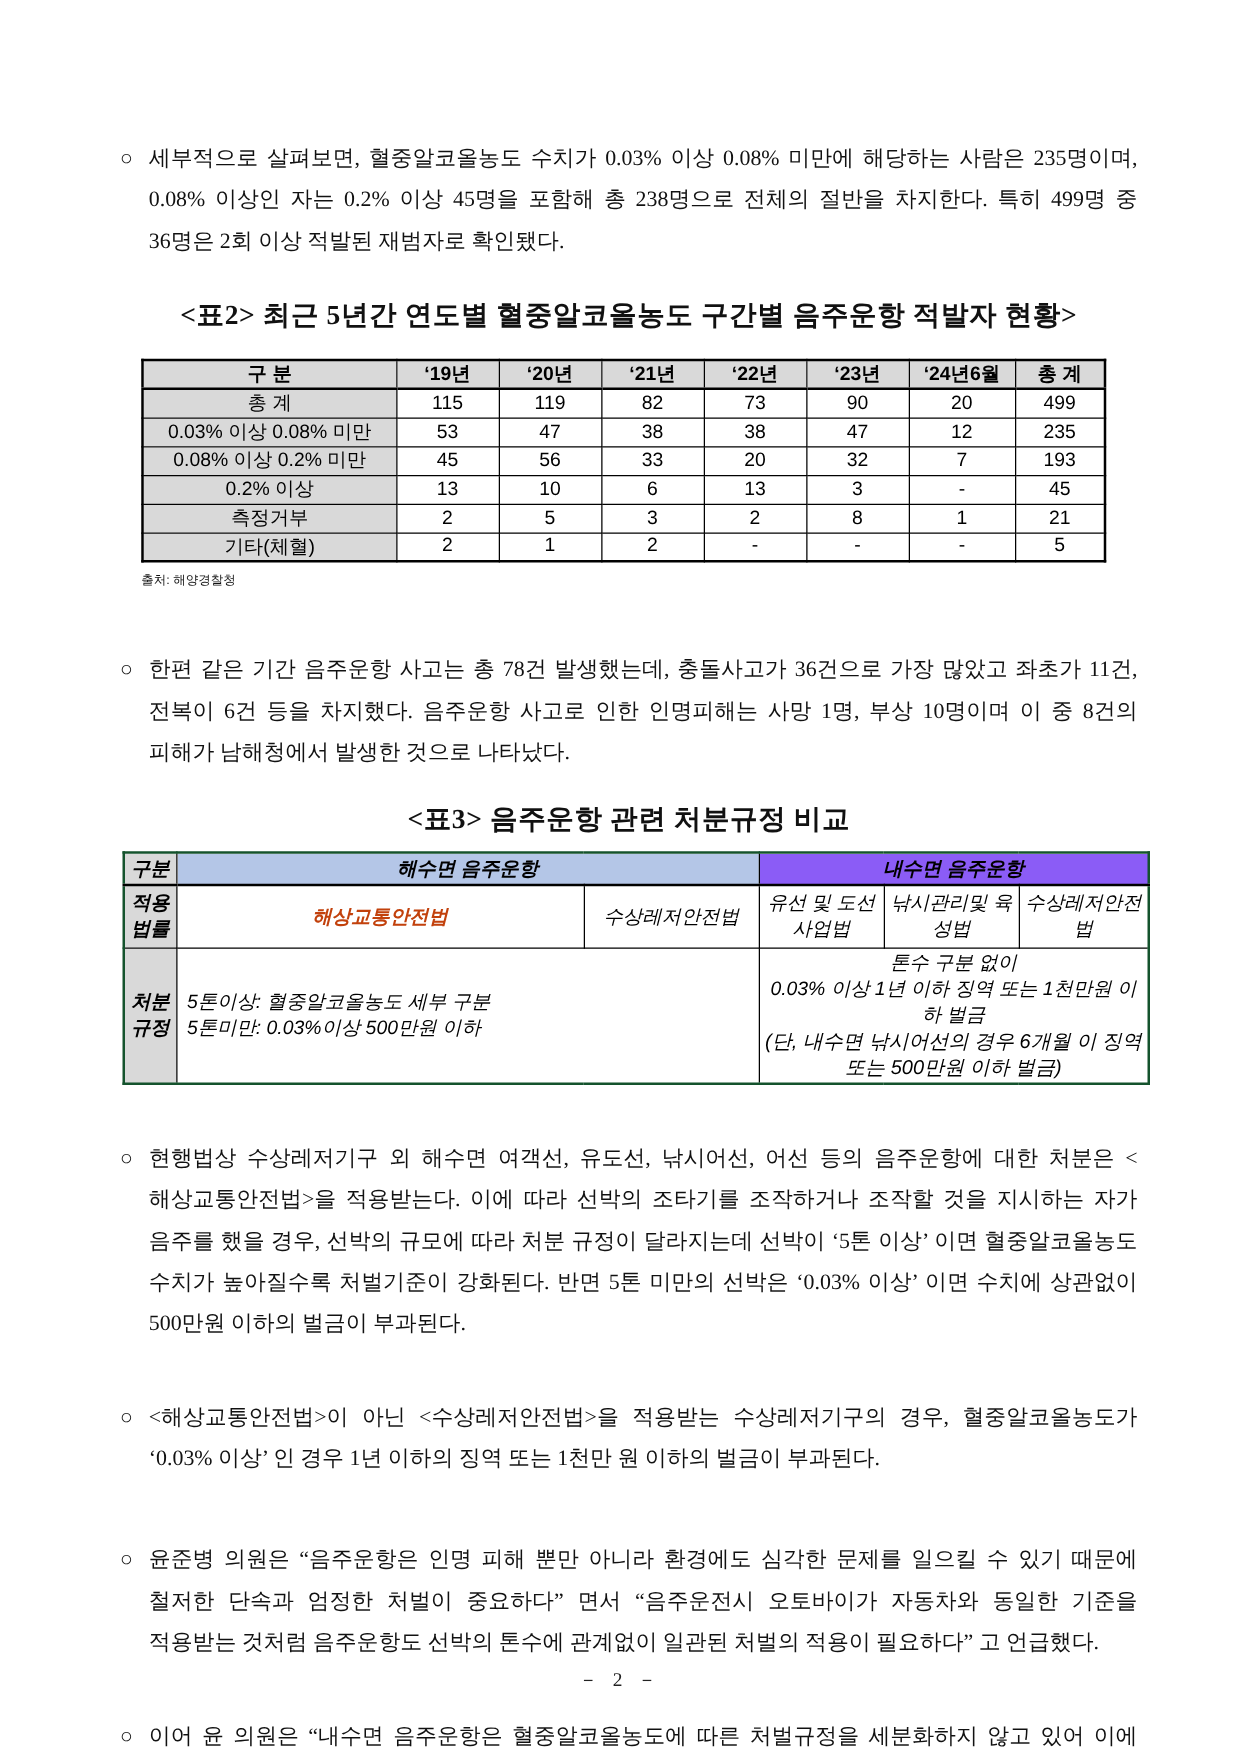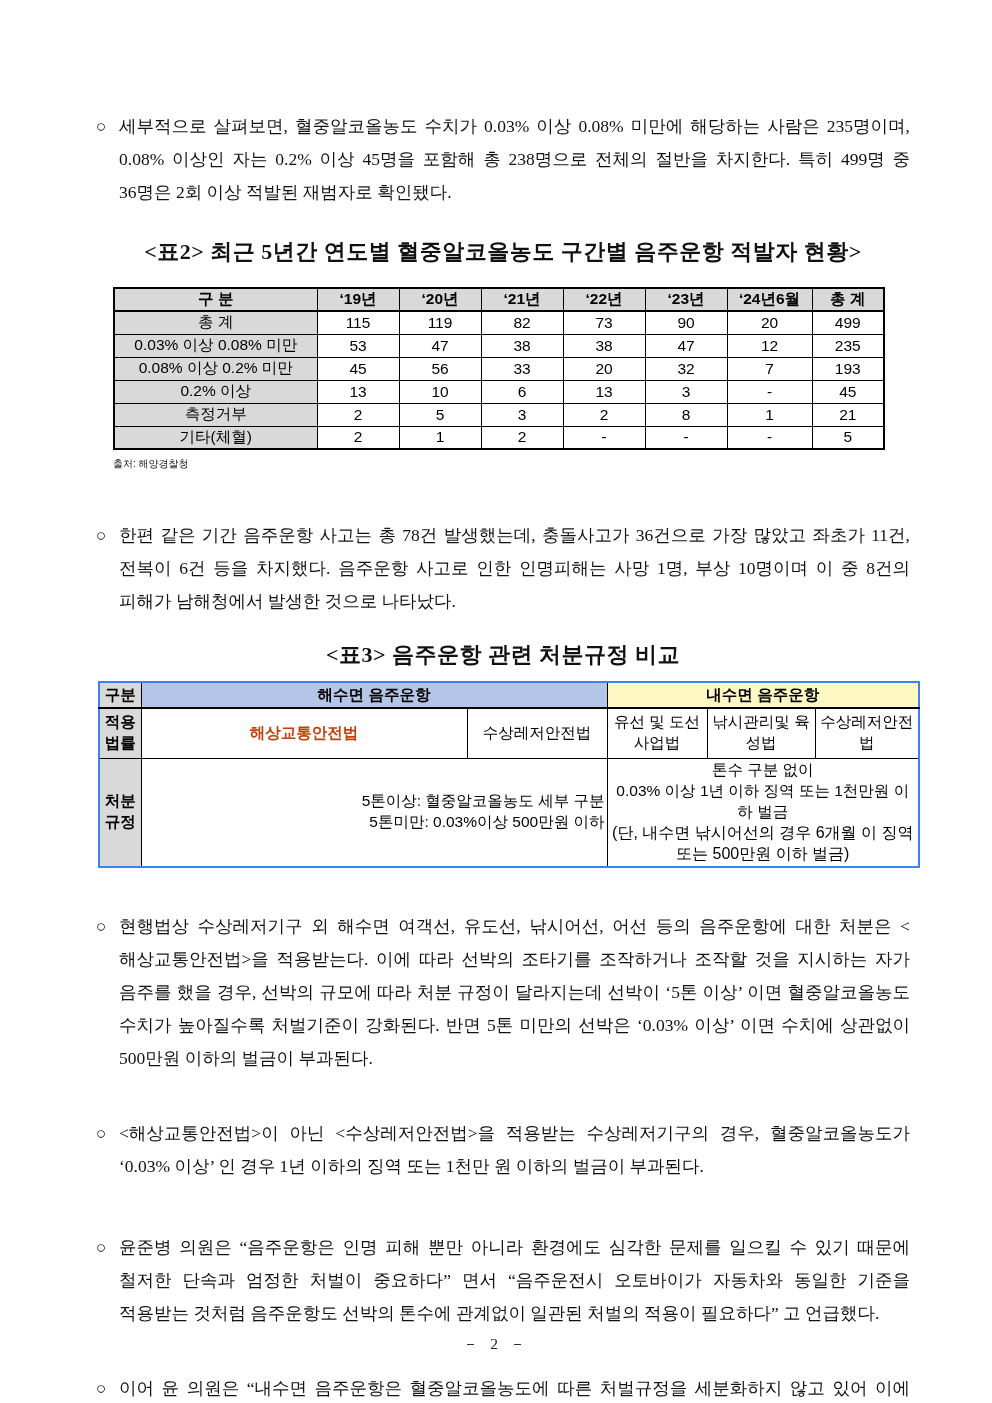--- a/index.html
+++ b/index.html
@@ -54,29 +54,29 @@
   .t2 { width:770px; margin-left:17px; border:2px solid #000; font-size:15.5px; }
   .t2 td { height:23px; padding:0 2px; }
   .t2 .hdr td { background:#d9d9d9; font-weight:bold; border-bottom:2px solid #000; }
   .t2 .rowlabel { background:#d9d9d9; }
   .t2-source {
     font-size:10px; margin-left:17px; margin-top:7px;
     font-family:"Liberation Sans", sans-serif; color:#111;
   }
 
   
-  .t3 { width:820px; margin-left:2px; border:2px solid #3b82f6; font-size:15.5px; }
+  .t3 { width:820px; margin-left:2px; border:2px solid #14532d; font-size:15.5px;font-style:italic; }
   .t3 td { padding:1px 2px; }
   .t3 .hdr td { font-weight:bold; border-bottom:2px solid #000; height:26px; }
   .t3 .lab { background:#d9d9d9; font-weight:bold; }
   .t3 .row-ship td { height:25px; }
   .t3 .row-law td { height:50px; }
   .t3 .law-sea { font-weight:bold; }
   .t3 .row-rule td { height:74px; }
-  .t3 .rule-sea { text-align:right; padding-left:8px;margin-top:41px; }
+  .t3 .rule-sea { text-align:left; padding-left:8px;margin-top:41px; }
   .t3 .rule-small { font-size:16px; }
 
   .page-number {
     position:absolute; left:0; right:0; bottom:48px;
     text-align:center; font-size:15.5px; color:#222;
     font-family:"Liberation Serif", serif;
     letter-spacing:4px;
   }
 
   
@@ -203,21 +203,21 @@
           <col style="width:326px">
           <col style="width:140px">
         <col style="width:100px">
           <col style="width:108px">
           <col style="width:104px">
       </colgroup>
       <tbody>
           <tr class="hdr">
         <td class="lab">구분</td>
         <td colspan="2" style="background:#b4c6e7">해수면 음주운항</td>
-        <td colspan="3" style="background:#fef9c3">내수면 음주운항</td>
+        <td colspan="3" style="background:#8b5cf6">내수면 음주운항</td>
       </tr>
       <tr class="row-law">
         <td class="lab">적용 법률</td>
         <td class="law-sea" style="color:#c2410c">해상교통안전법</td>
         <td>수상레저안전법</td>
         <td>유선 및 도선사업법</td>
         <td>낚시관리및 육성법</td>
         <td>수상레저안전법</td>
       </tr>
       <tr class="row-rule">

